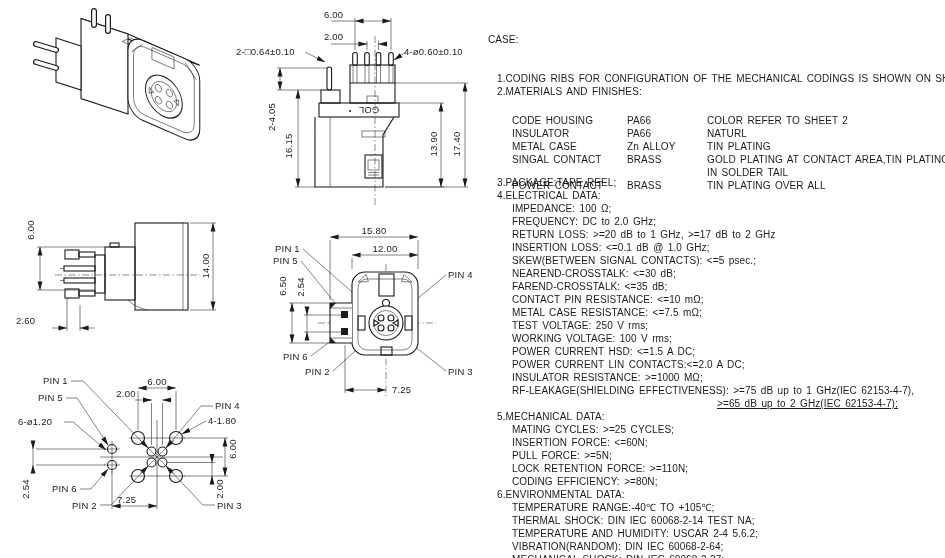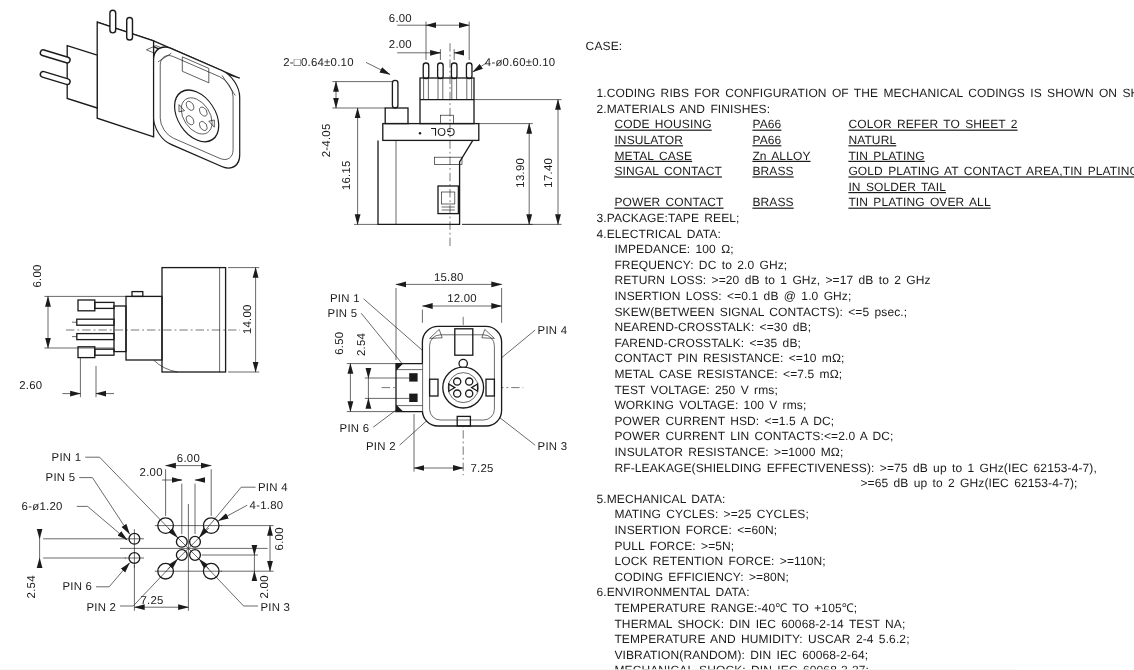--- a/index.html
+++ b/index.html
@@ -12,22 +12,22 @@
   .c{fill:none;stroke:#1b1b1b;stroke-width:0.5;stroke-dasharray:7 2.5 1.5 2.5;}
   .wf{fill:#ffffff;stroke:#1b1b1b;stroke-width:1.1;}
   text.d{font-family:"Liberation Sans",sans-serif;font-size:9.5px;fill:#1b1b1b;letter-spacing:.2px;}
   
   .note{position:absolute;left:486px;top:7px;width:455px;font-size:10px;line-height:13px;
         word-spacing:1.5px;letter-spacing:.1px;white-space:pre;}
   .note-line{position:relative;height:13px;}
   .ind0{padding-left:2px;}
   .ind1{padding-left:11px;}
   .ind2{padding-left:26px;}
-  .ind3{padding-left:231px;}
-  .note-line span{position:absolute;top:0;text-decoration:underline;}
+  .ind3{padding-left:231px;text-decoration:underline;}
+  .note-line span{position:absolute;top:16px;}
   .note-line .c0{left:26px;}
   .note-line .c1{left:141px;}
   .note-line .c2{left:221px;}
 </style>
 </head>
 <body>
 
 <div class="canvas">
 
   <svg width="0" height="0" aria-hidden="true">

